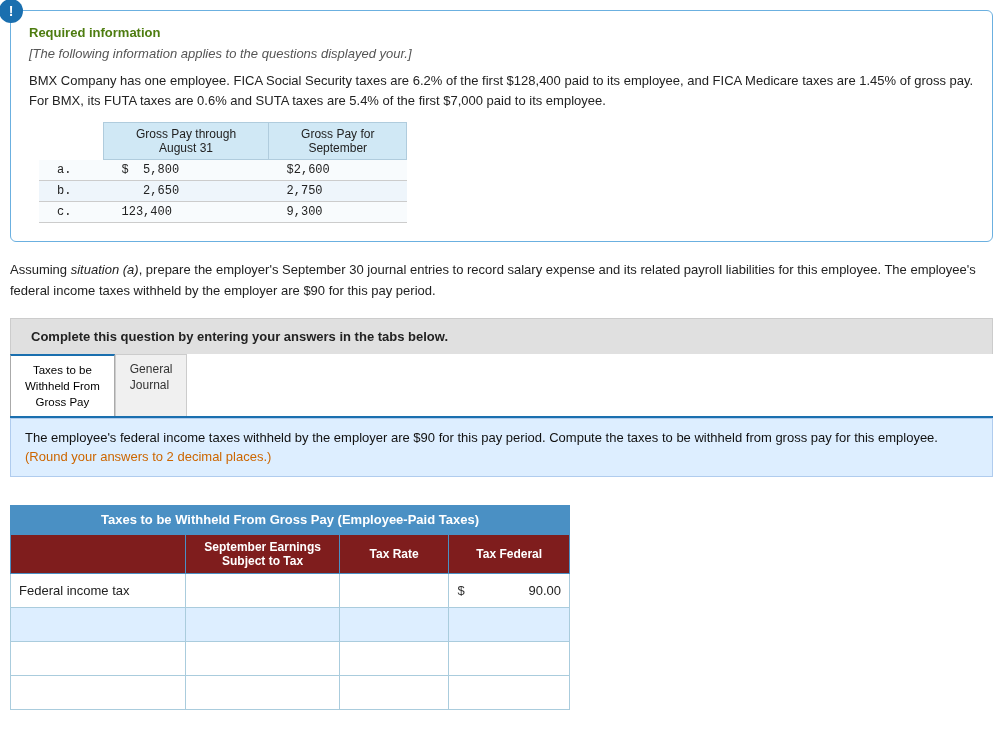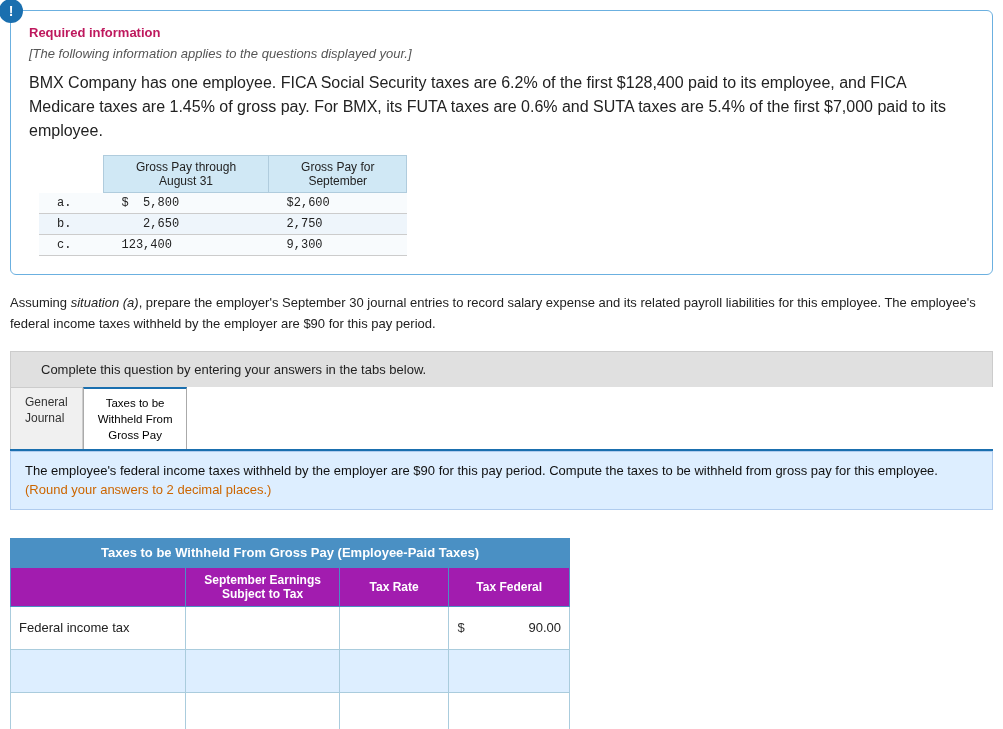--- a/index.html
+++ b/index.html
@@ -30,31 +30,31 @@
       color: white;
       font-weight: bold;
       font-size: 14px;
       display: flex;
       align-items: center;
       justify-content: center;
     }
     .info-box h2 {
       font-size: 13px;
       font-weight: bold;
-      color: #be185d;
+      color: #4d7c0f;
       margin-bottom: 6px;
     }
     .info-box .subtitle {
       font-style: italic;
       color: #555;
       margin-bottom: 10px;
       font-size: 13px;
     }
     .info-box .body-text {
-      font-size: 16px;
+      font-size: 13px;
       line-height: 1.5;
       margin-bottom: 12px;
     }
 
     
     .gp-table {
       border-collapse: collapse;
       font-size: 12px;
       font-family: 'Courier New', monospace;
       margin-left: 10px;
@@ -86,22 +86,22 @@
       line-height: 1.6;
       margin-bottom: 16px;
     }
     .question-text em {
       font-style: italic;
     }
 
     
     .complete-bar {
       background: #e0e0e0;
-      padding: 10px 30px;
-      font-weight: normal;
+      padding: 10px 20px;
+      font-weight: bold;
       font-size: 13px;
       margin-bottom: 0;
       border: 1px solid #ccc;
       border-bottom: none;
     }
 
     
     .tabs-row {
       display: flex;
       border-bottom: 2px solid #1a6faf;
@@ -155,37 +155,37 @@
       font-size: 13px;
       padding: 7px 12px;
       text-align: center;
     }
     .taxes-table {
       border-collapse: collapse;
       width: 560px;
       font-size: 13px;
     }
     .taxes-table th {
-      background: #a21caf;
+      background: #7f1d1d;
       color: white;
       padding: 5px 10px;
       text-align: center;
       border: 1px solid #4a90c4;
       font-weight: bold;
       font-size: 12px;
     }
     .taxes-table th.left-th {
       text-align: left;
       width: 160px;
     }
     .taxes-table td {
       border: 1px solid #aaccdd;
       padding: 4px 8px;
       font-size: 13px;
-      height: 43px;
+      height: 34px;
     }
     .taxes-table td.label-col {
       width: 160px;
     }
     .taxes-table td.input-col {
       width: 140px;
     }
     .taxes-table td.rate-col {
       width: 100px;
     }
@@ -255,25 +255,25 @@
   </table>
 </div>
 
 <div class="question-text">
   Assuming <em>situation (a)</em>, prepare the employer's September 30 journal entries to record salary expense and its related payroll liabilities for this employee. The employee's federal income taxes withheld by the employer are $90 for this pay period.
 </div>
 
 <div class="complete-bar">Complete this question by entering your answers in the tabs below.</div>
 
 <div class="tabs-row">
+  <div class="tab tab-taxes active">
+    Taxes to be<br>Withheld From<br>Gross Pay
+  </div>
   <div class="tab">
     General<br>Journal
-  </div>
-  <div class="tab tab-taxes active">
-    Taxes to be<br>Withheld From<br>Gross Pay
   </div>
 </div>
 
 <div class="tab-info">
   <span>The employee's federal income taxes withheld by the employer are $90 for this pay period. Compute the taxes to be withheld from gross pay for this employee. </span><span class="orange">(Round your answers to 2 decimal places.)</span>
 </div>
 
 <div class="taxes-section">
   <div style="width:560px;">
     <div class="taxes-title-bar">

